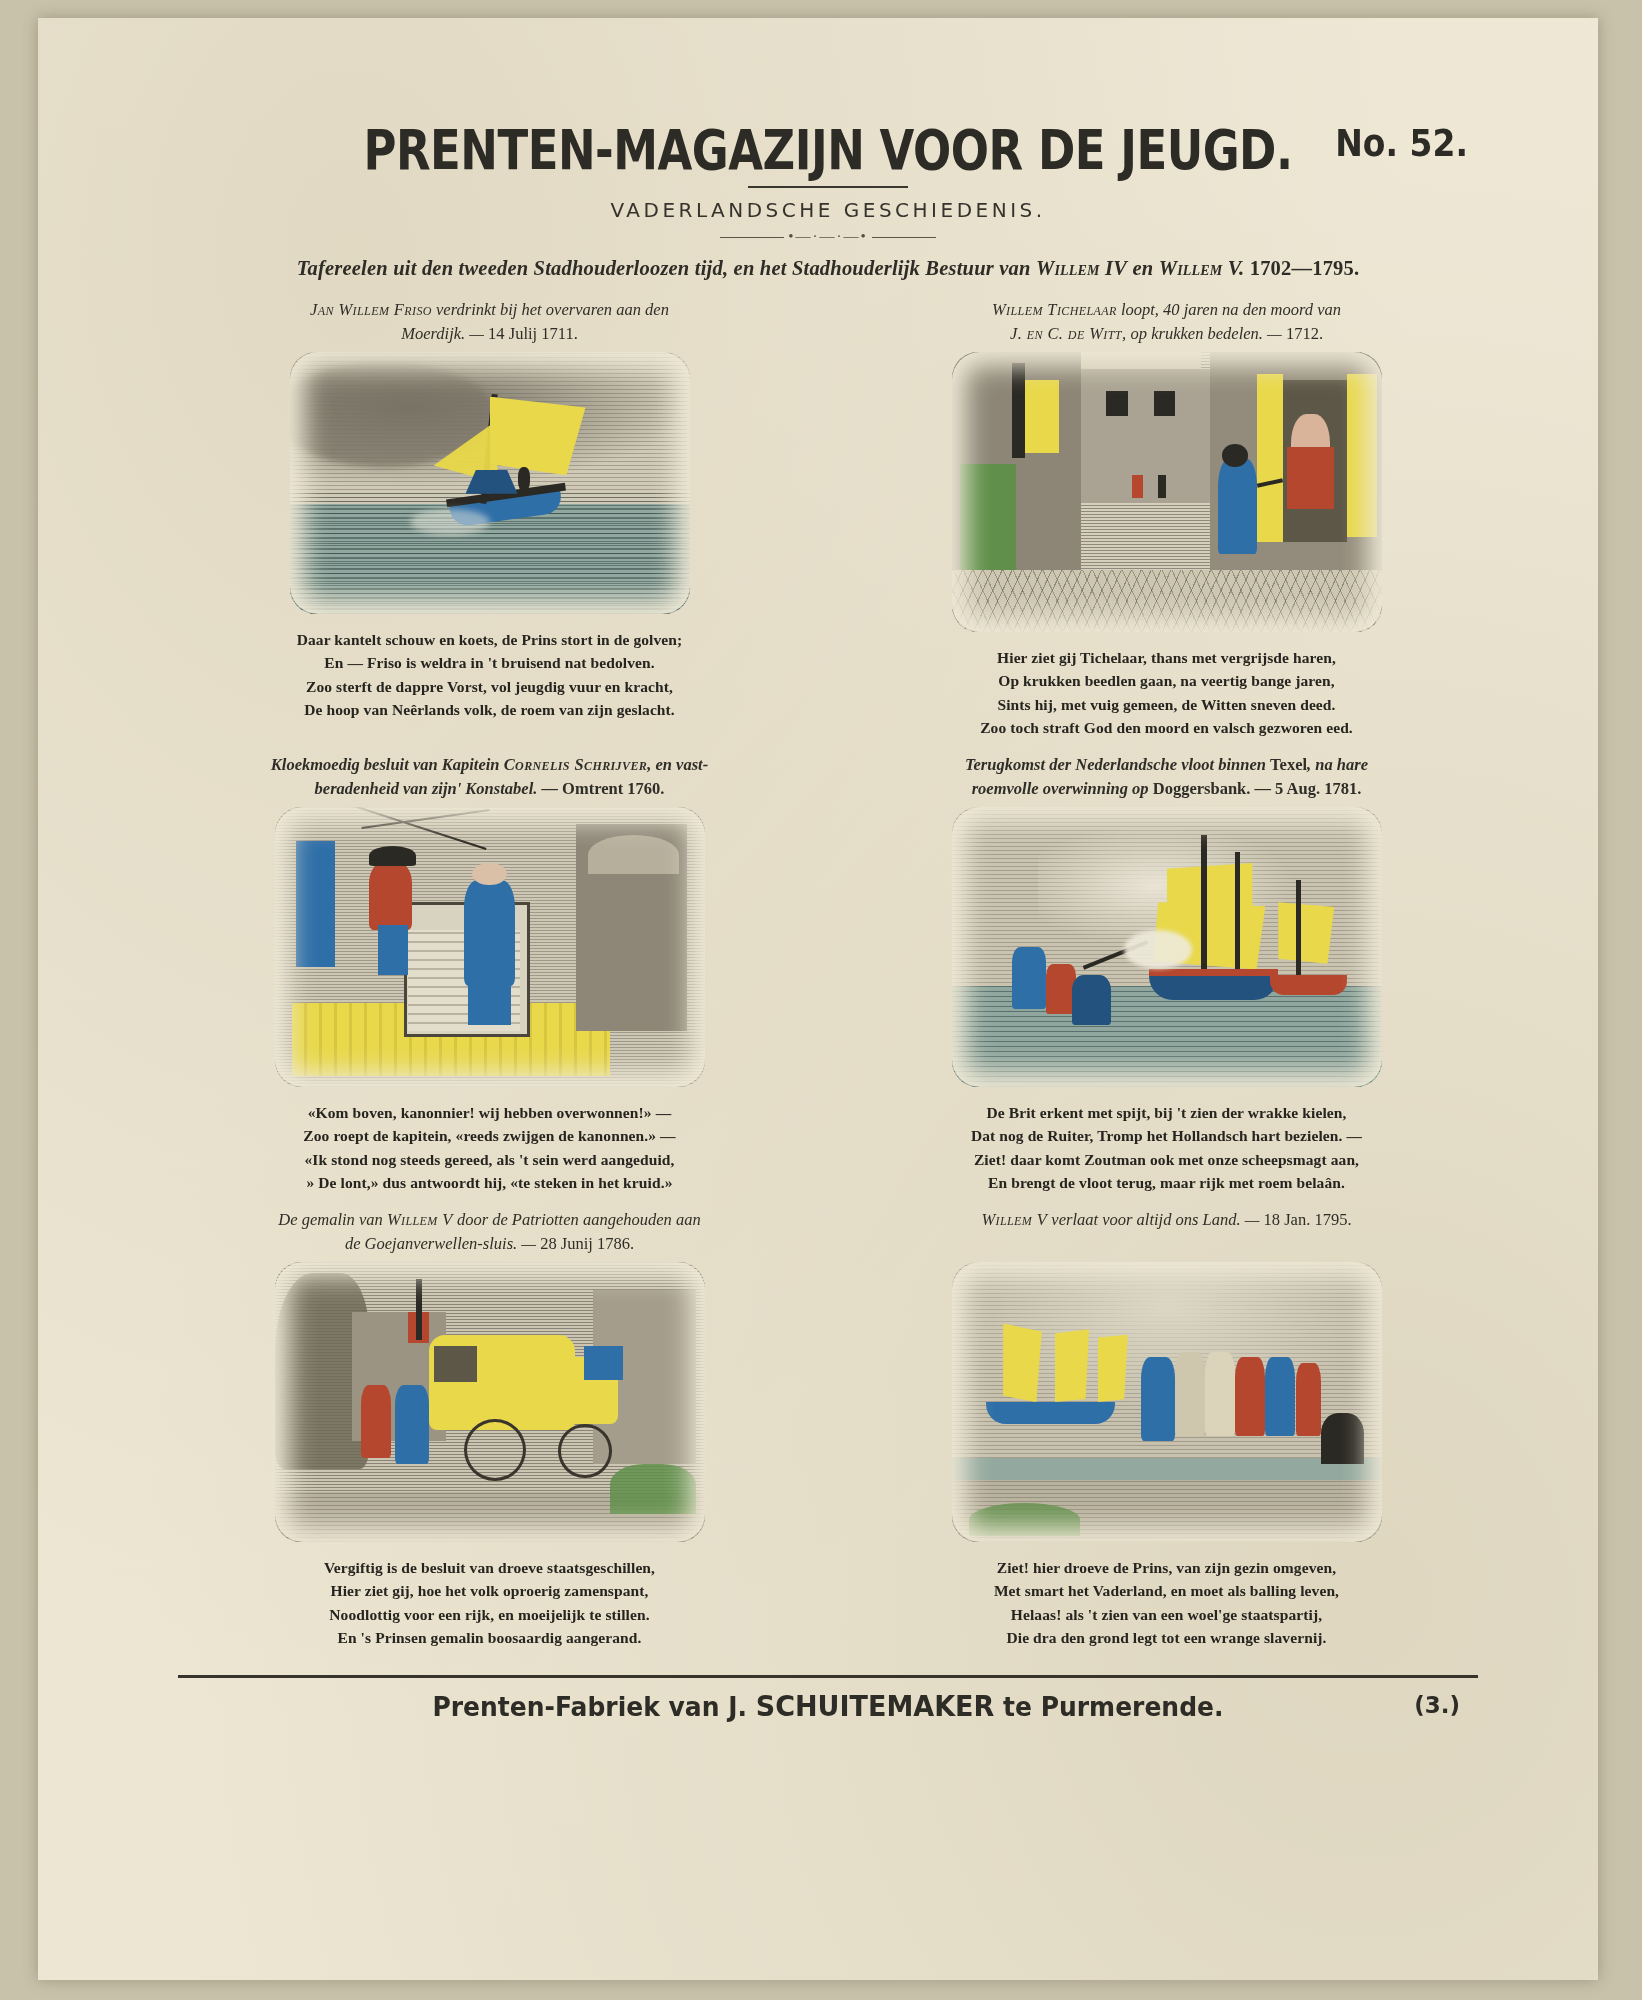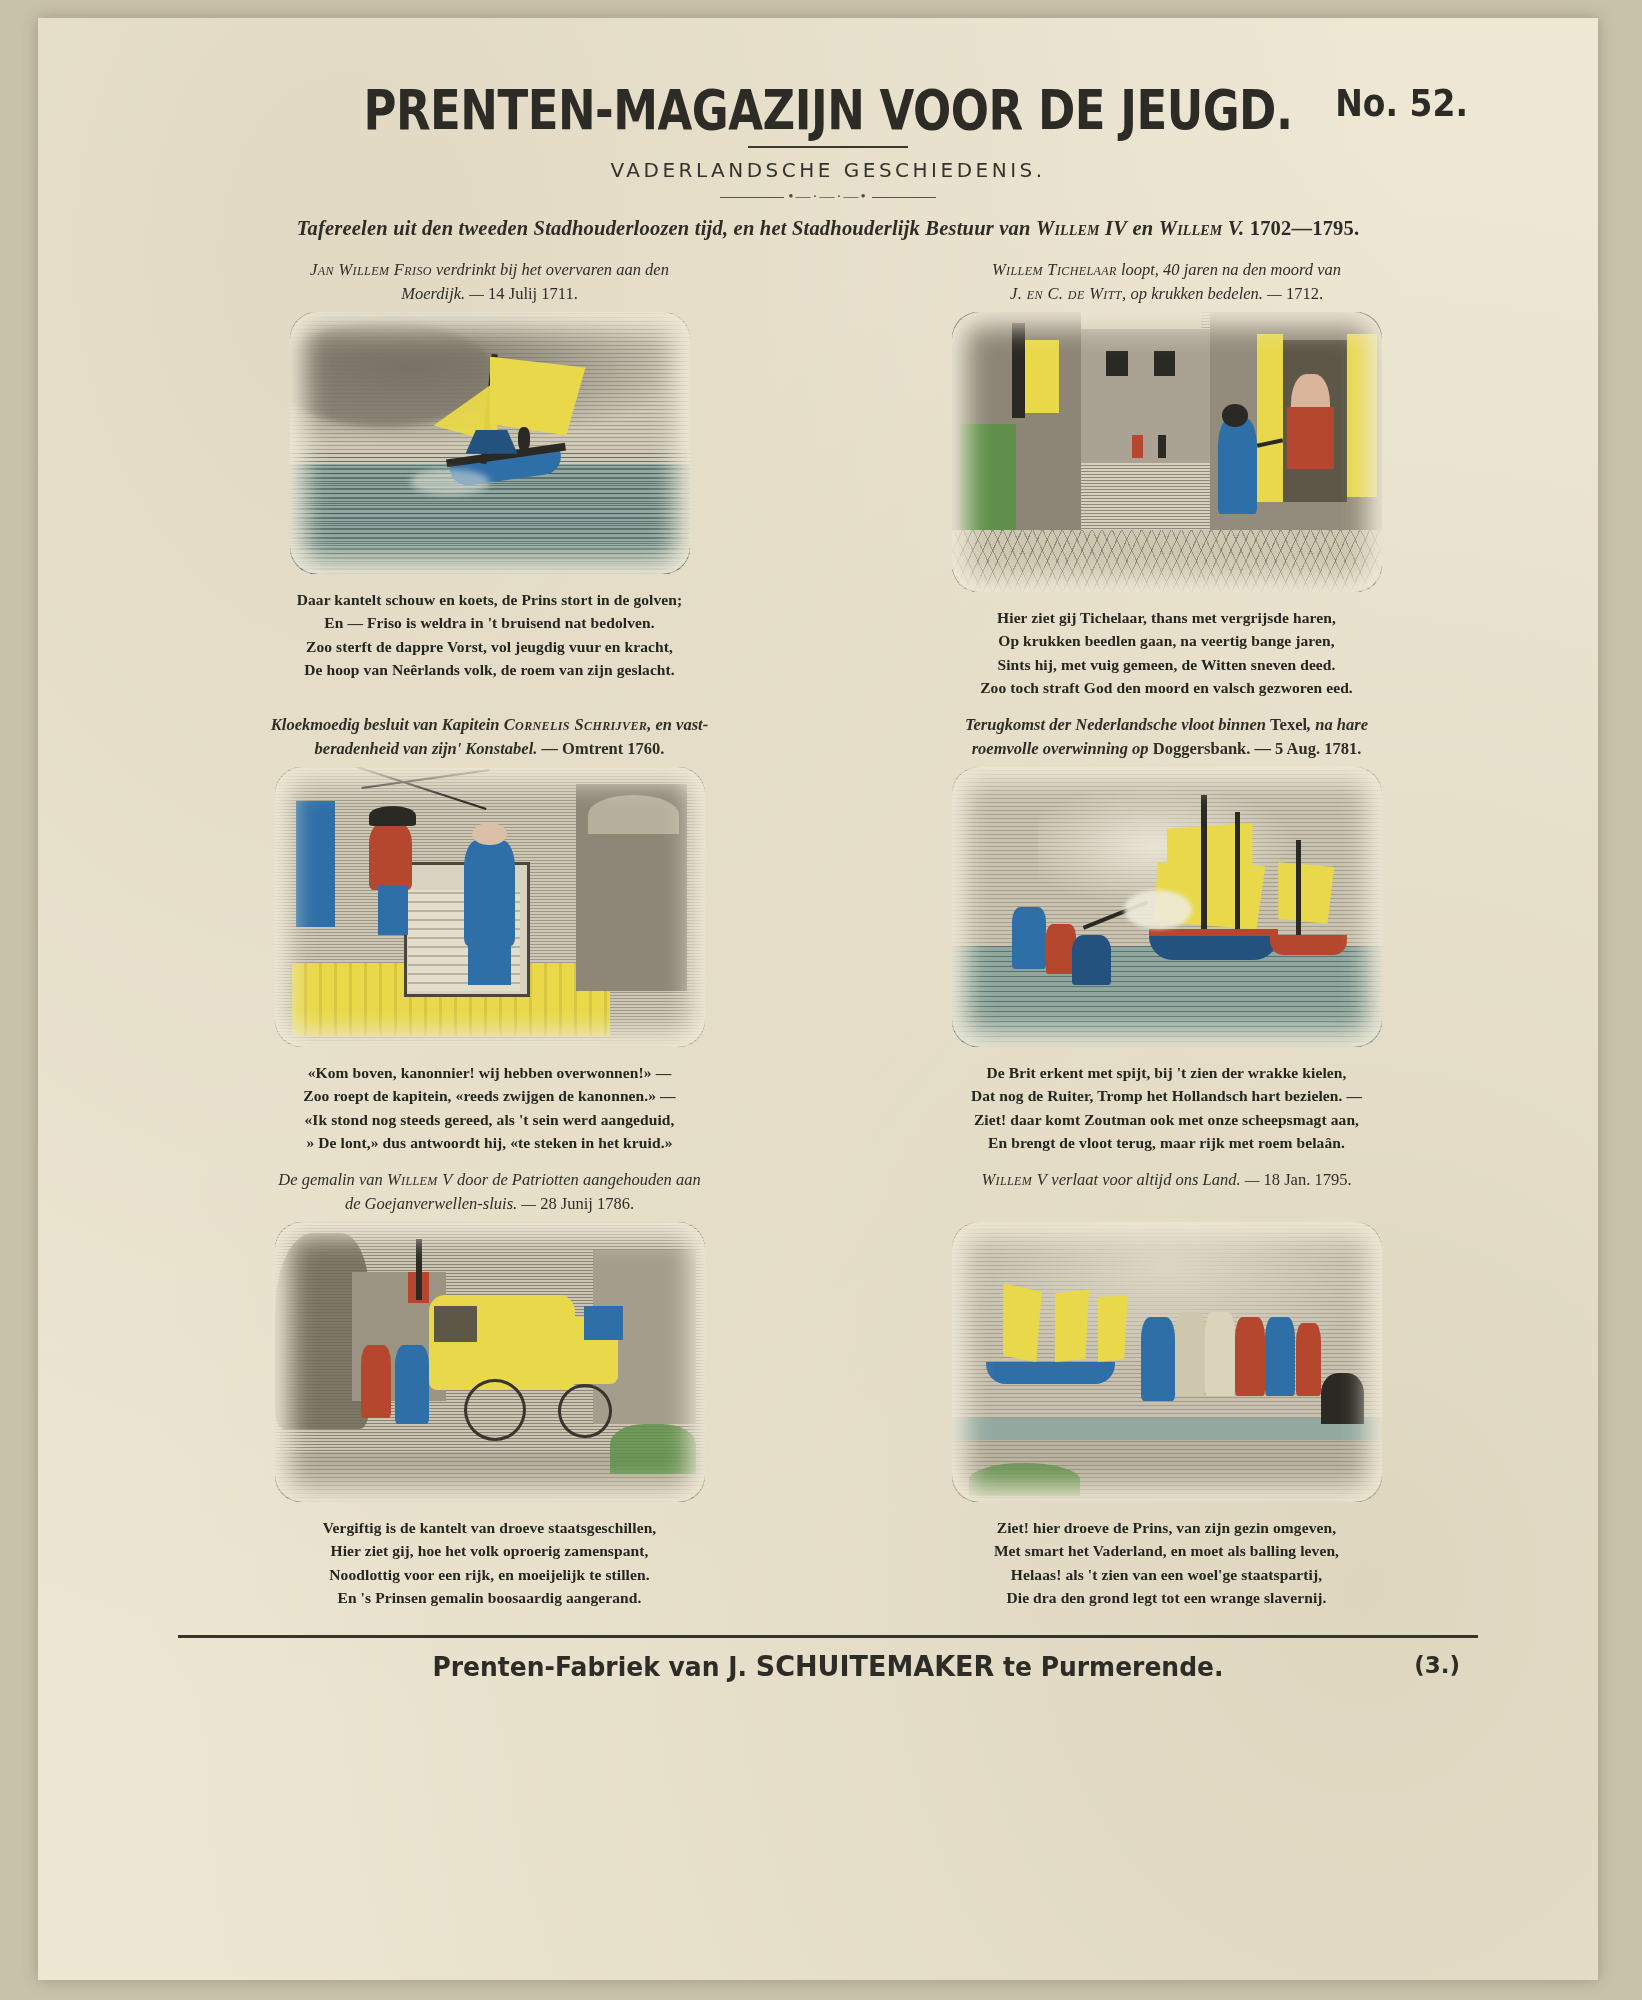--- a/index.html
+++ b/index.html
@@ -37,20 +37,21 @@
     left: 140px;
     top: 60px;
     width: 1300px;
     height: 1840px;
   }
   
   .masthead {
     position: relative;
     height: 64px;
     text-align: center;
+    margin-top: 40px;
   }
   .masthead-title {
     font-family: "DejaVu Sans", sans-serif;
     font-weight: bold;
     font-size: 45px;
     letter-spacing: -0.5px;
     color: #2d2b26;
     display: inline-block;
     transform: scaleY(1.22);
     transform-origin: center top;
@@ -434,21 +435,21 @@
             <div class="red" style="position:absolute;left:31%;top:18%;width:5%;height:11%;"></div>
             <div class="blk" style="position:absolute;left:33%;top:6%;width:1.4%;height:22%;"></div>
 
             <div style="position:absolute;left:0;bottom:0;width:100%;height:18%;background:#b7b09c;background-image:repeating-linear-gradient(0deg, rgba(70,66,56,.35) 0 1px, rgba(0,0,0,0) 1px 4px)"></div>
             <div class="grn" style="position:absolute;left:78%;bottom:10%;width:20%;height:18%;border-radius:40% 40% 0 0;opacity:.85"></div>
           </div>
           <div class="edge-fade"></div>
         </div>
       </div>
       <div class="verse">
-        <div>Vergiftig is de kantelt van droeve staatsgeschillen,</div>
+        <div>Vergiftig is de besluit van droeve staatsgeschillen,</div>
         <div>Hier ziet gij, hoe het volk oproerig zamenspant,</div>
         <div>Noodlottig voor een rijk, en moeijelijk te stillen.</div>
         <div>En 's Prinsen gemalin boosaardig aangerand.</div>
       </div>
     </div>
 
     <div class="cell">
       <div class="caption-top">
         <span class="sc">Willem V</span><span> verlaat voor altijd ons Land. — </span><span class="rm">18 Jan. 1795.</span>
       </div>

